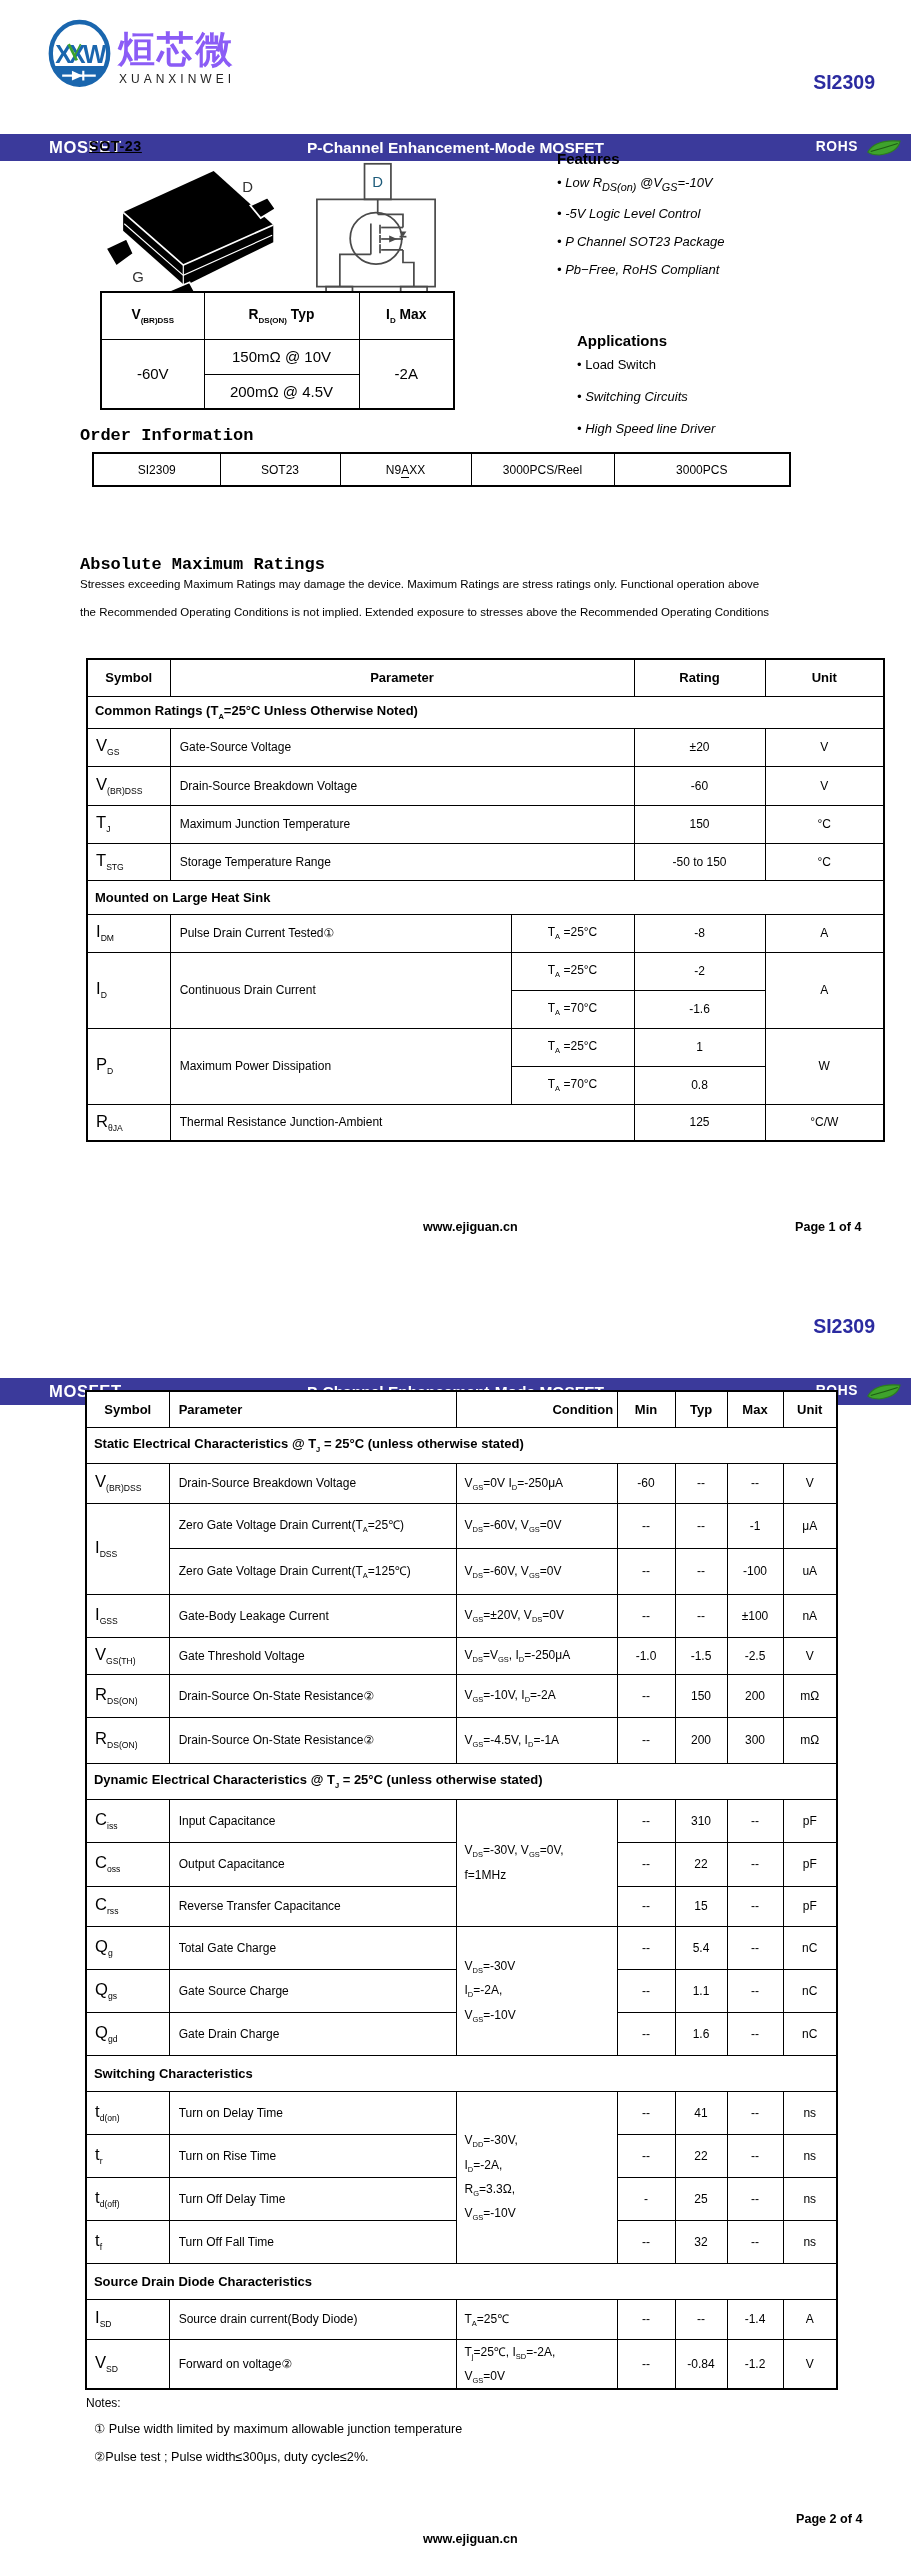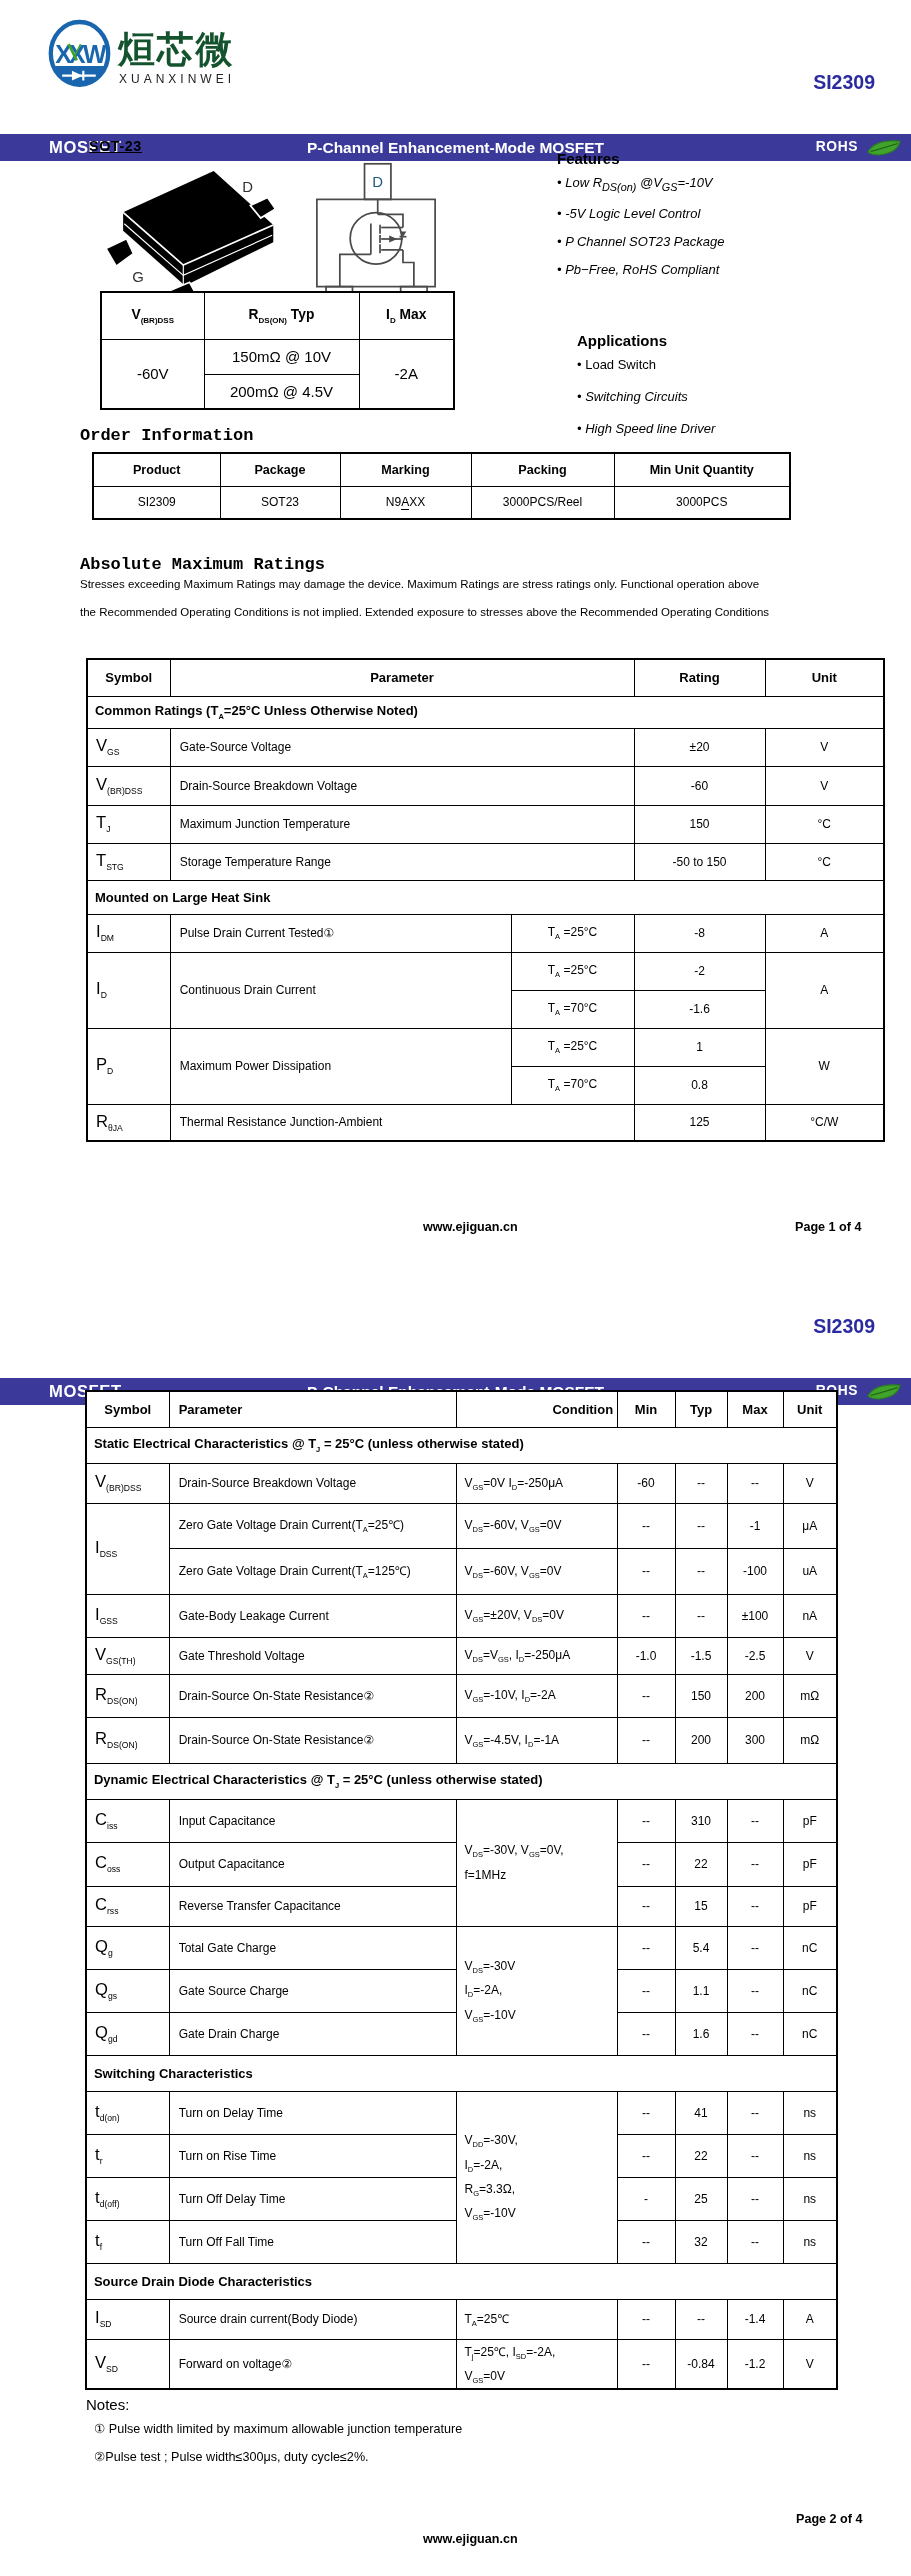--- a/index.html
+++ b/index.html
@@ -9,21 +9,21 @@
 
   
   .bar{left:0;width:911px;height:27px;background:#3b3a9b;margin-top:37px;}
   .bar-left{position:absolute;left:49px;top:4px;font-size:16.6px;font-weight:bold;color:#fff;letter-spacing:0.6px;}
   .bar-center{position:absolute;left:0;width:100%;text-align:center;top:4.6px;font-size:15.5px;font-weight:bold;color:#fff;}
   .bar-rohs{position:absolute;right:53px;top:5.2px;font-size:13.8px;font-weight:bold;color:#fff;letter-spacing:0.6px;}
   .leaf{position:absolute;right:8px;top:1.7px;}
   .part-no{right:36px;font-size:19.5px;font-weight:bold;color:#2b2ba0;}
 
   
-  .logo-cn{left:118px;top:25px;font-size:37px;font-weight:bold;letter-spacing:1.7px;color:#14532d;}
+  .logo-cn{left:118px;top:25px;font-size:37px;font-weight:bold;letter-spacing:1.7px;color:#8b5cf6;}
   .logo-en{left:119px;top:72px;font-size:12px;letter-spacing:4px;color:#222;font-weight:500;}
 
   .sot-label{left:89px;top:138px;font-size:14.3px;font-weight:bold;text-decoration:underline;letter-spacing:0.6px;}
 
   
   .blk-title{font-size:15px;font-weight:bold;margin:0 0 8px 0;}
   .blist{list-style:none;margin:0;padding:0;font-size:13px;}
   .blist li{margin-bottom:13px;}
   .blist li::before{content:"• ";}
   .features-list li{font-style:italic;}
@@ -44,21 +44,21 @@
 
   .summary-tbl td{font-size:15px;text-align:center;}
   .summary-tbl .hd{font-size:13.8px;}
   .order-tbl td{font-size:12px;text-align:center;}
   .order-tbl .hd{font-size:12.6px;}
   .mark-u{border-bottom:1.4px solid #000;}
 
   .h2{font-size:17px;font-weight:bold;font-family:Liberation Mono, monospace;}
   .desc-line{font-size:11.5px;margin-bottom:15.5px;color:#000;}
   .foot{font-size:12.6px;font-weight:bold;}
-  .notes-title{font-size:15px;}
+  .notes-title{font-size:12px;}
   .note-item{font-size:12.6px;}
 </style>
 </head>
 <body>
 
 <div class="canvas">
 
   <div>
 
     <svg class="abs" style="left:47px;top:18.4px" width="65" height="73" viewBox="0 0 120 130">
@@ -178,27 +178,20 @@
     <div class="abs h2" style="left:80px;top:426px">Order Information</div>
     <table class="abs dt order-tbl" style="left:92px;top:452px;width:698px">
       <colgroup>
           <col style="width:127px">
           <col style="width:120px">
           <col style="width:131px">
           <col style="width:143px">
           <col style="width:176px">
         </colgroup>
       <tbody>
-          <tr style="height:33px">
-        <td class="hd">Product</td>
-        <td class="hd">Package</td>
-        <td class="hd">Marking</td>
-        <td class="hd">Packing</td>
-        <td class="hd">Min Unit Quantity</td>
-      </tr>
       <tr style="height:33px">
         <td>SI2309</td>
         <td>SOT23</td>
         <td><span>N9</span><span class="mark-u">A</span><span>XX</span></td>
         <td>3000PCS/Reel</td>
         <td>3000PCS</td>
       </tr>
     </tbody>
       </table>
 

